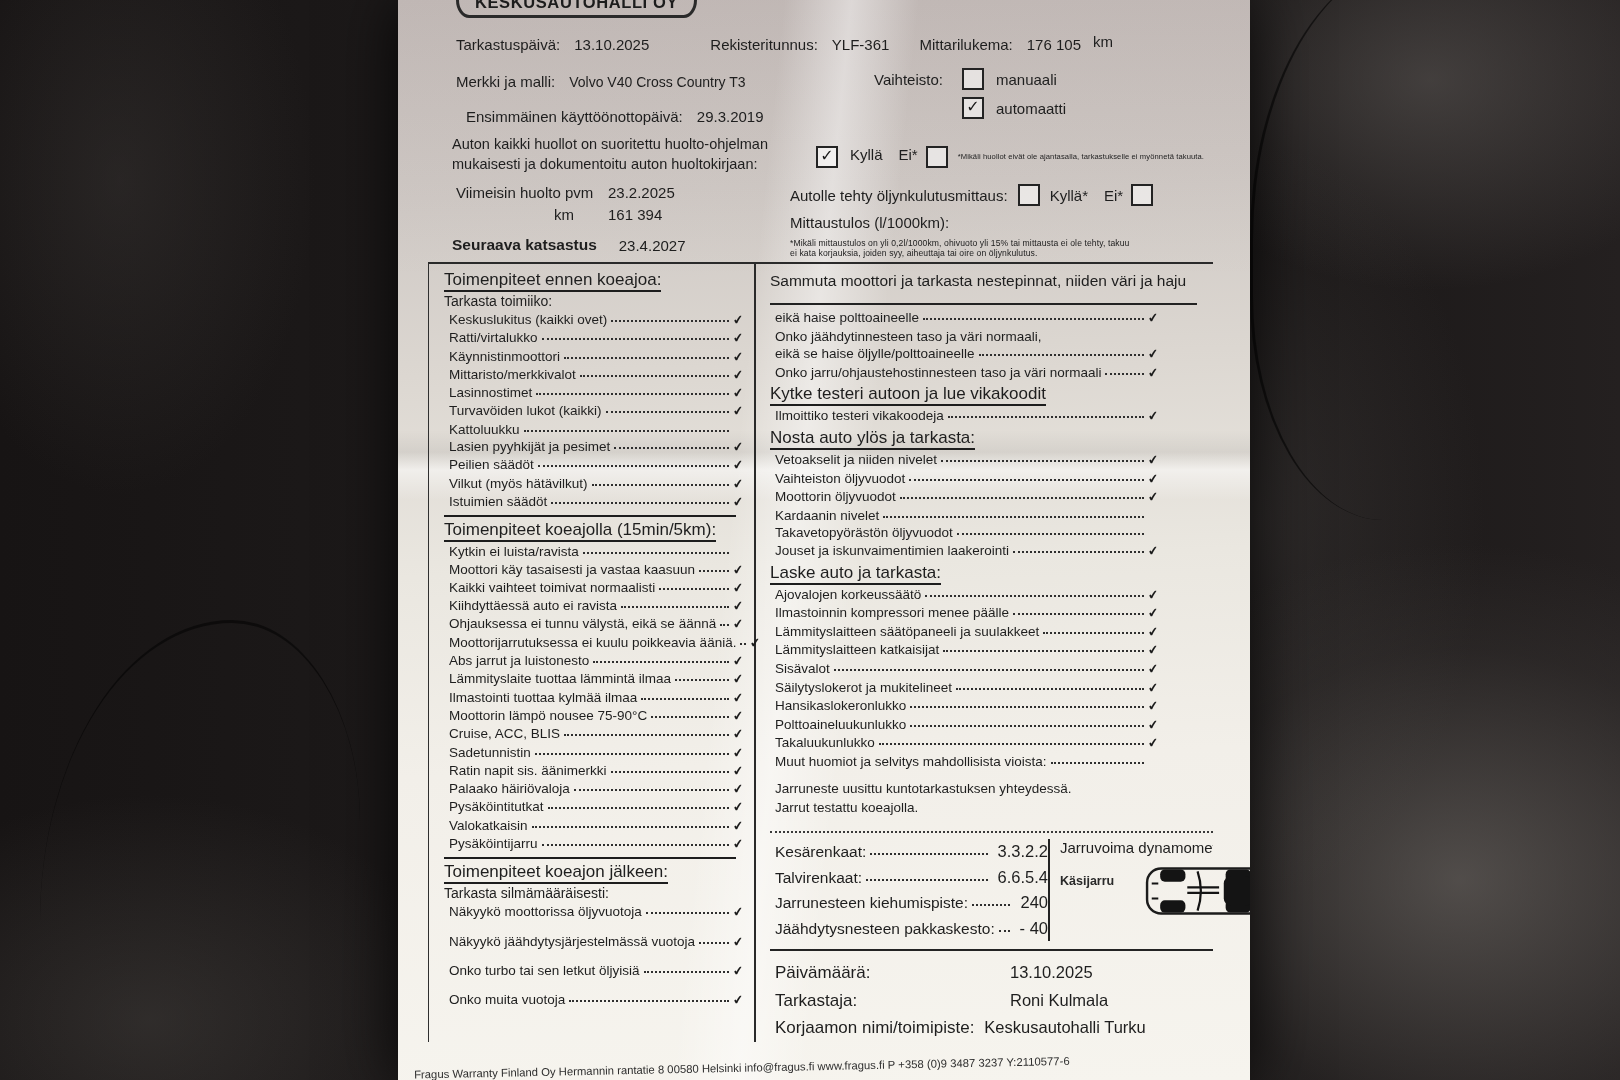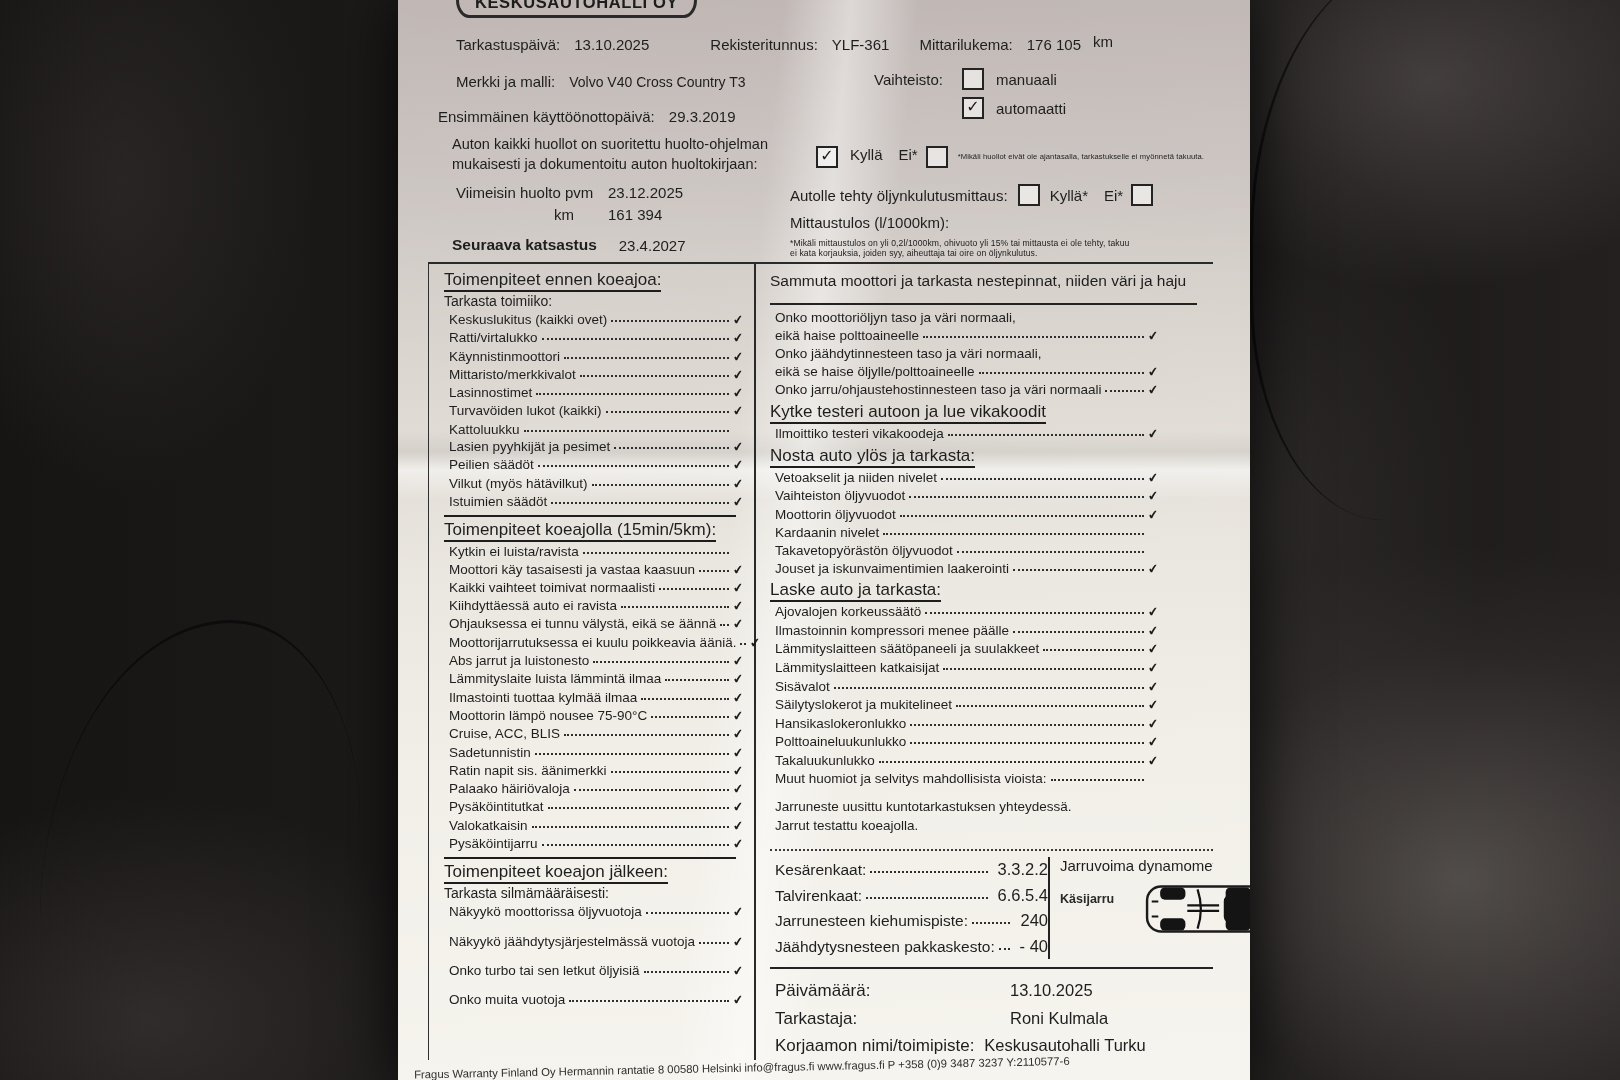--- a/index.html
+++ b/index.html
@@ -115,38 +115,38 @@
       <div class="grid2">
         <span>Vaihteisto:</span>
         <span class="cb"><span></span></span>
         <span style="margin-left:8px;">manuaali</span>
         <span></span>
         <span class="cb"><span>✓</span></span>
         <span style="margin-left:8px;">automaatti</span>
       </div>
     </div>
 
-    <div class="hline" style="left:40px;top:108px;">
+    <div class="hline" style="left:68px;top:108px;">
       <span>Ensimmäinen käyttöönottopäivä:</span>
       <span class="v">29.3.2019</span>
     </div>
 
     <div class="hline" style="left:54px;top:134px;width:770px;align-items:flex-start;">
       <div style="width:338px;white-space:normal;line-height:20px;font-size:14.5px;">Auton kaikki huollot on suoritettu huolto-ohjelman mukaisesti ja dokumentoitu auton huoltokirjaan:</div>
       <span class="cb" style="margin-left:26px;margin-top:12px;"><span>✓</span></span>
       <span style="margin-left:12px;margin-top:12px;">Kyllä</span>
       <span style="margin-left:16px;margin-top:12px;">Ei*</span>
       <span class="cb" style="margin-left:8px;margin-top:12px;"><span></span></span>
       <span class="tiny" style="margin-left:10px;margin-top:18px;">*Mikäli huollot eivät ole ajantasalla, tarkastukselle ei myönnetä takuuta.</span>
     </div>
 
     <div class="hline" style="left:58px;top:184px;">
       <div class="vh-grid">
         <span>Viimeisin huolto pvm</span>
-        <span>23.12.2025</span>
+        <span>23.2.2025</span>
         <span style="text-align:right;padding-right:34px;">km</span>
         <span>161 394</span>
       </div>
     </div>
 
     <div class="hline" style="left:392px;top:184px;align-items:flex-start;">
       <div style="white-space:normal;">
         <div style="display:flex;align-items:center;">
           <span>Autolle tehty öljynkulutusmittaus:</span>
           <span class="cb" style="margin-left:10px;"><span></span></span>
@@ -263,21 +263,21 @@
     <span class="lbl">Moottorijarrutuksessa ei kuulu poikkeavia ääniä.</span>
     <span class="dots"></span>
     <span class="chk">✔</span>
   </div>
             <div class="row">
     <span class="lbl">Abs jarrut ja luistonesto</span>
     <span class="dots"></span>
     <span class="chk">✔</span>
   </div>
             <div class="row">
-    <span class="lbl">Lämmityslaite luista lämmintä ilmaa</span>
+    <span class="lbl">Lämmityslaite tuottaa lämmintä ilmaa</span>
     <span class="dots"></span>
     <span class="chk">✔</span>
   </div>
             <div class="row">
     <span class="lbl">Ilmastointi tuottaa kylmää ilmaa</span>
     <span class="dots"></span>
     <span class="chk">✔</span>
   </div>
             <div class="row">
     <span class="lbl">Moottorin lämpö nousee 75-90°C</span>
@@ -347,25 +347,20 @@
     <span class="chk">✔</span>
   </div>
           </div>
       </section>
     </div>
 
     <div class="rcol">
       <section>
         <div class="rtitle">Sammuta moottori ja tarkasta nestepinnat, niiden väri ja haju</div>
         <div class="rlist">
-            <div class="row">
-    <span class="lbl">Onko moottoriöljyn taso ja väri normaali,</span>
-
-    <span class="chk"></span>
-  </div>
             <div class="row">
     <span class="lbl">eikä haise polttoaineelle</span>
     <span class="dots"></span>
     <span class="chk">✔</span>
   </div>
             <div class="row">
     <span class="lbl">Onko jäähdytinnesteen taso ja väri normaali,</span>
 
     <span class="chk"></span>
   </div>

